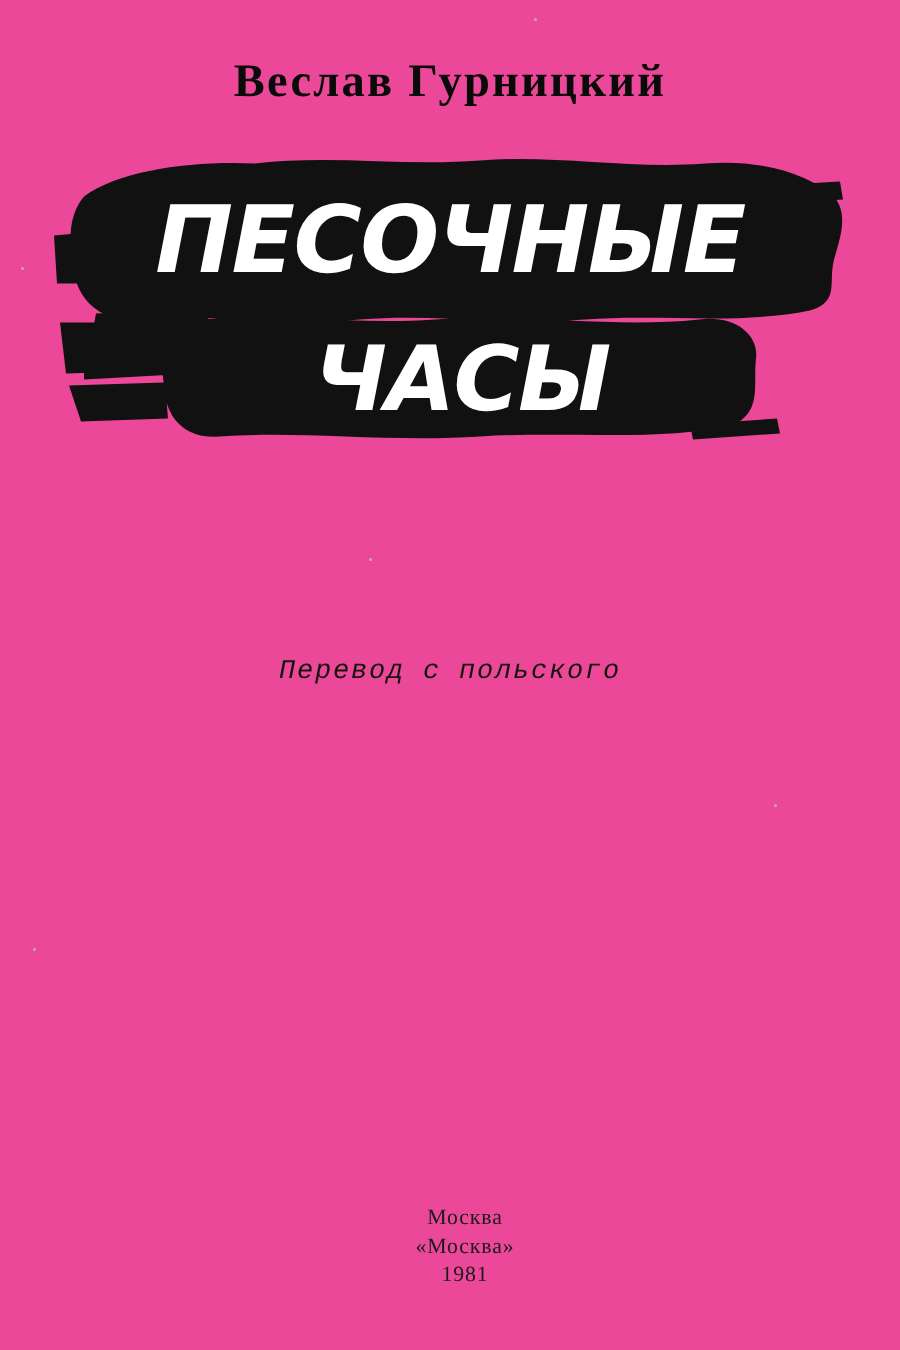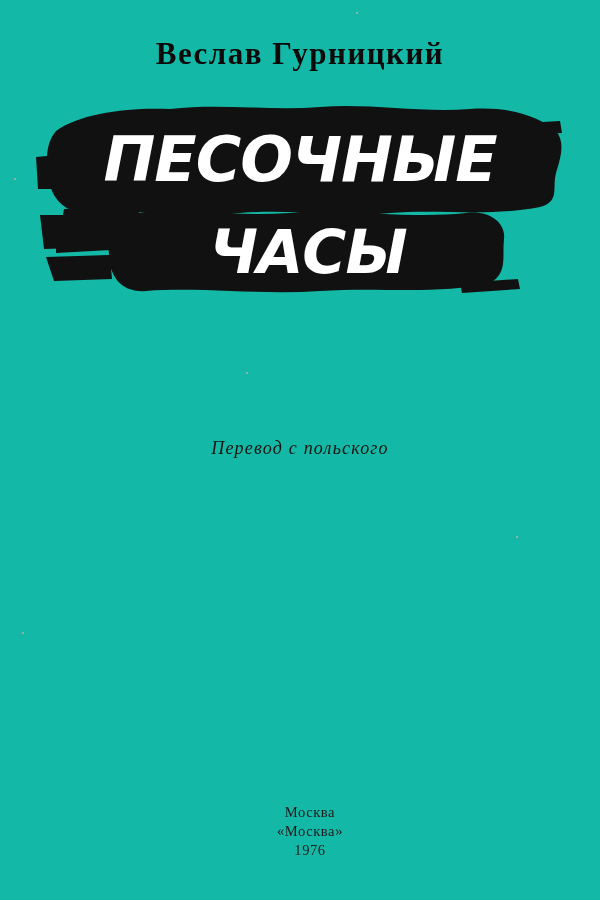--- a/index.html
+++ b/index.html
@@ -12,21 +12,21 @@
     height: 900px;
     position: relative;
     overflow: hidden;
     font-family: "Liberation Serif", serif;
     color: #111111;
   }
 
   .page {
     position: absolute;
     inset: 0;
-    background: #14b8a6;
+    background: #ec4899;
   }
 
   
   .author {
     position: absolute;
     top: 36px;
     left: 0;
     width: 100%;
     text-align: center;
     font-family: "Liberation Serif", serif;
@@ -66,21 +66,21 @@
     letter-spacing: -1px;
   }
 
   
   .translation {
     position: absolute;
     top: 438px;
     left: 0;
     width: 100%;
     text-align: center;
-    font-family: Liberation Serif, serif;
+    font-family: Liberation Mono, monospace;
     font-style: italic;
     font-size: 18px;
     letter-spacing: 1.2px;
     color: #15140f;
   }
 
   
   .imprint {
     position: absolute;
     bottom: 40px;
@@ -159,21 +159,21 @@
       <text class="title-line-1" x="280" y="84" text-anchor="middle">ПЕСОЧНЫЕ</text>
       <text class="title-line-2" x="288" y="176" text-anchor="middle">ЧАСЫ</text>
     </svg>
   </div>
 
   <div class="translation">Перевод с польского</div>
 
   <div class="imprint">
     <div>Москва</div>
     <div>«Москва»</div>
-    <div>1976</div>
+    <div>1981</div>
   </div>
 
   <span class="speck" style="left:14px;  top:178px; width:2px; height:2px;"></span>
   <span class="speck" style="left:246px; top:372px; width:2px; height:2px;"></span>
   <span class="speck" style="left:356px; top:12px;  width:2px; height:2px;"></span>
   <span class="speck" style="left:22px;  top:632px; width:2px; height:2px;"></span>
   <span class="speck" style="left:516px; top:536px; width:2px; height:2px;"></span>
 
 </div>
 

